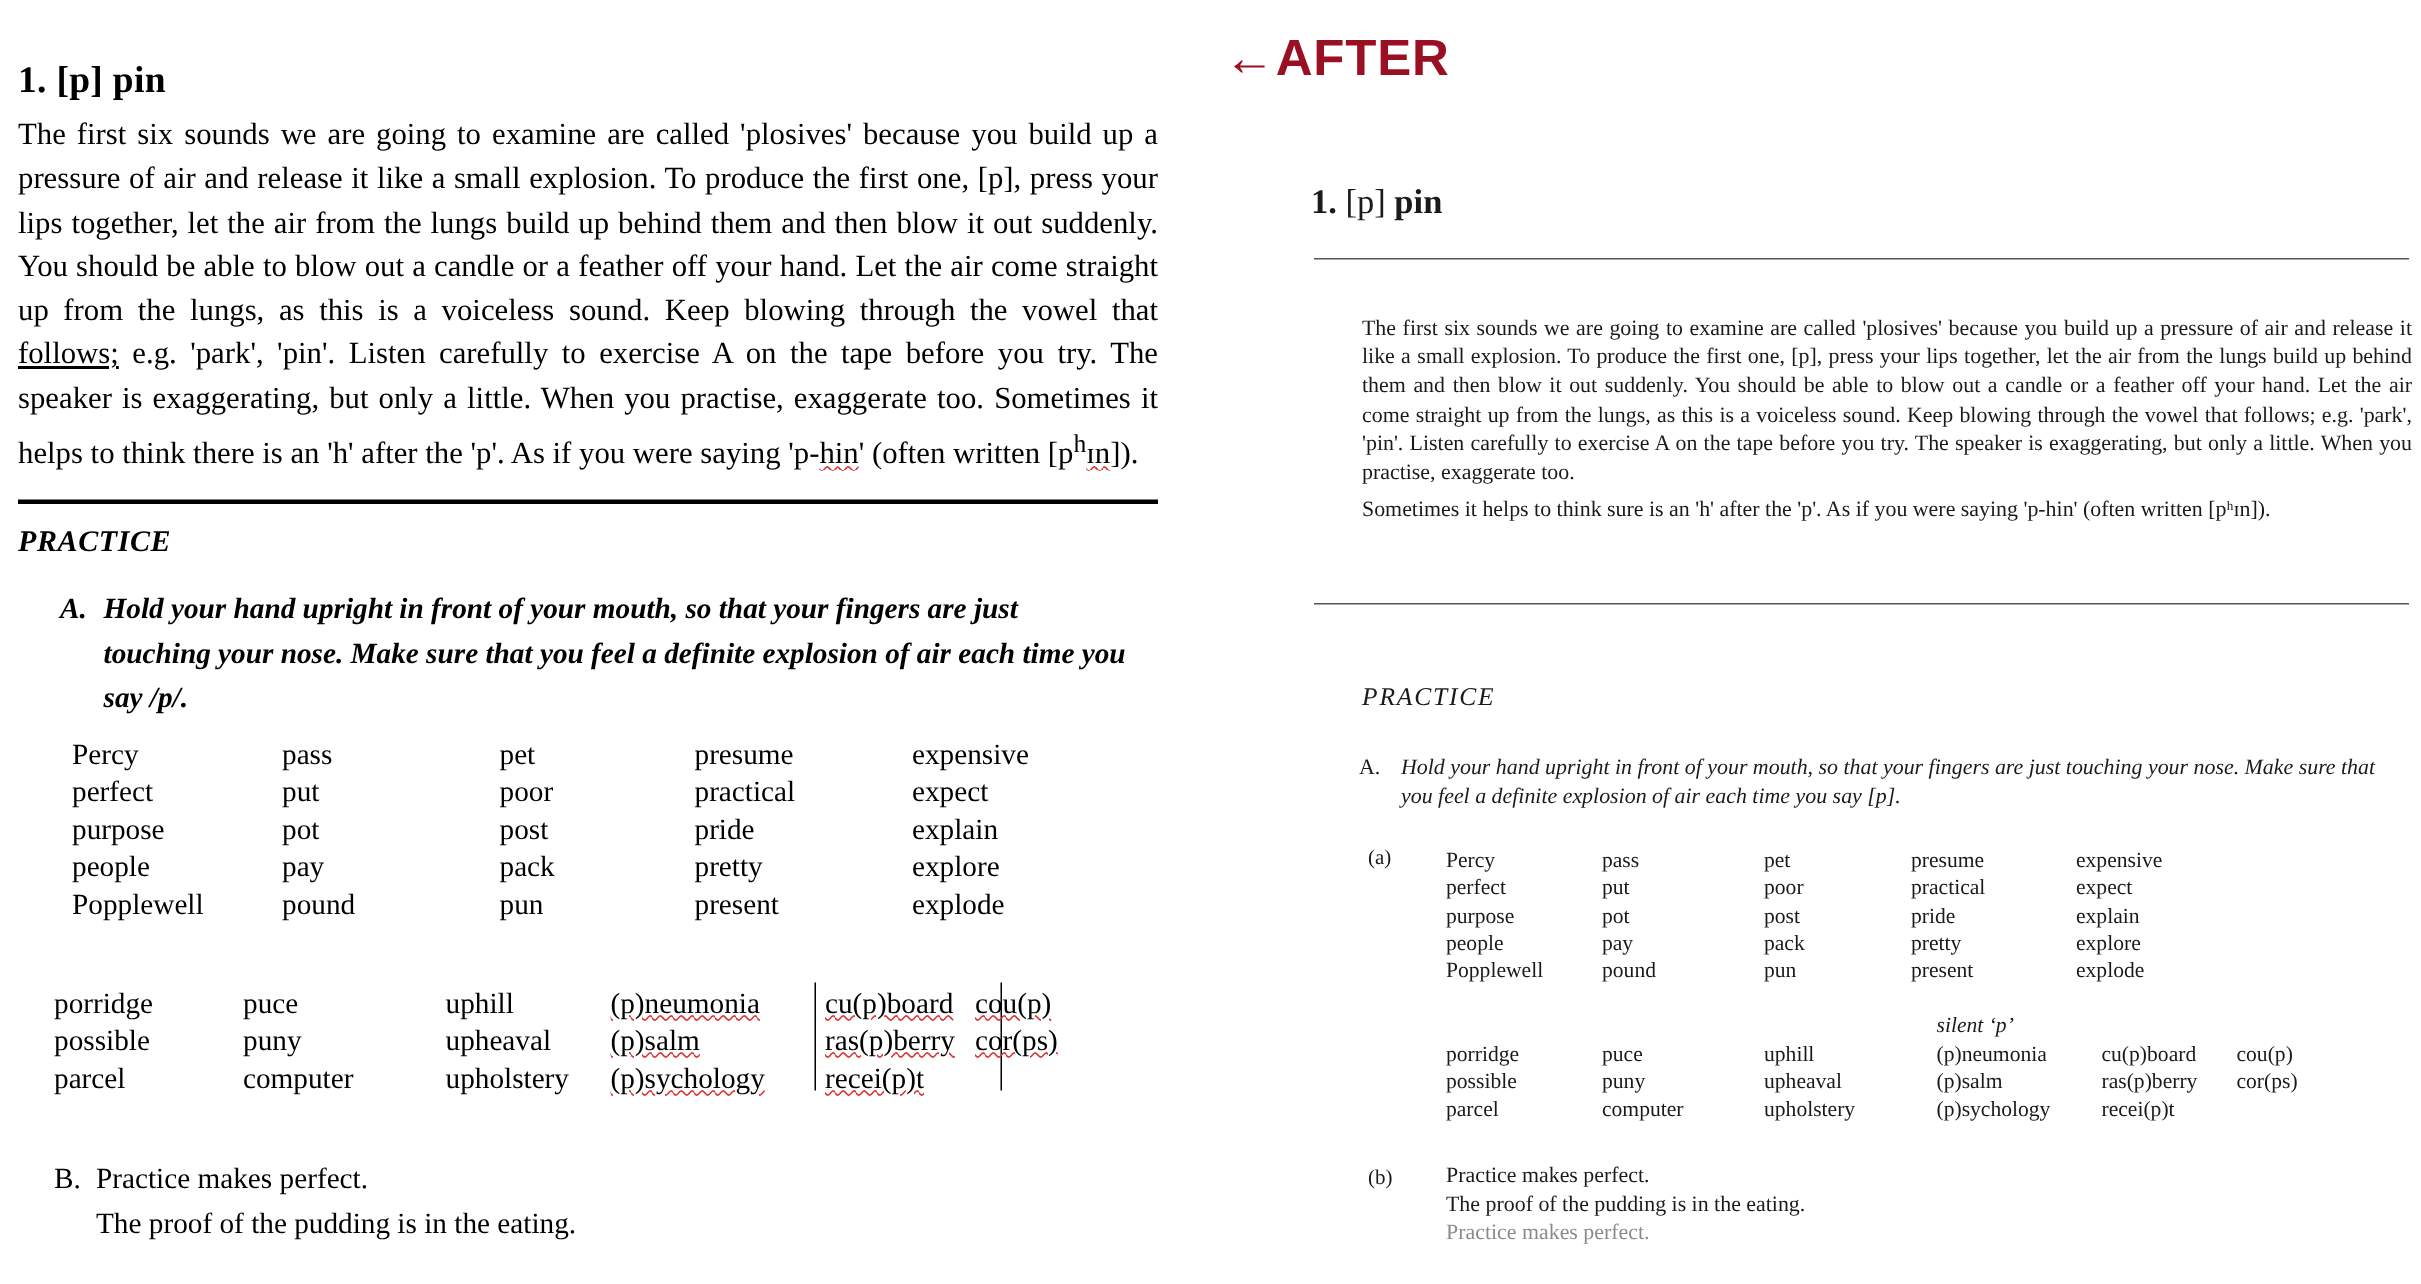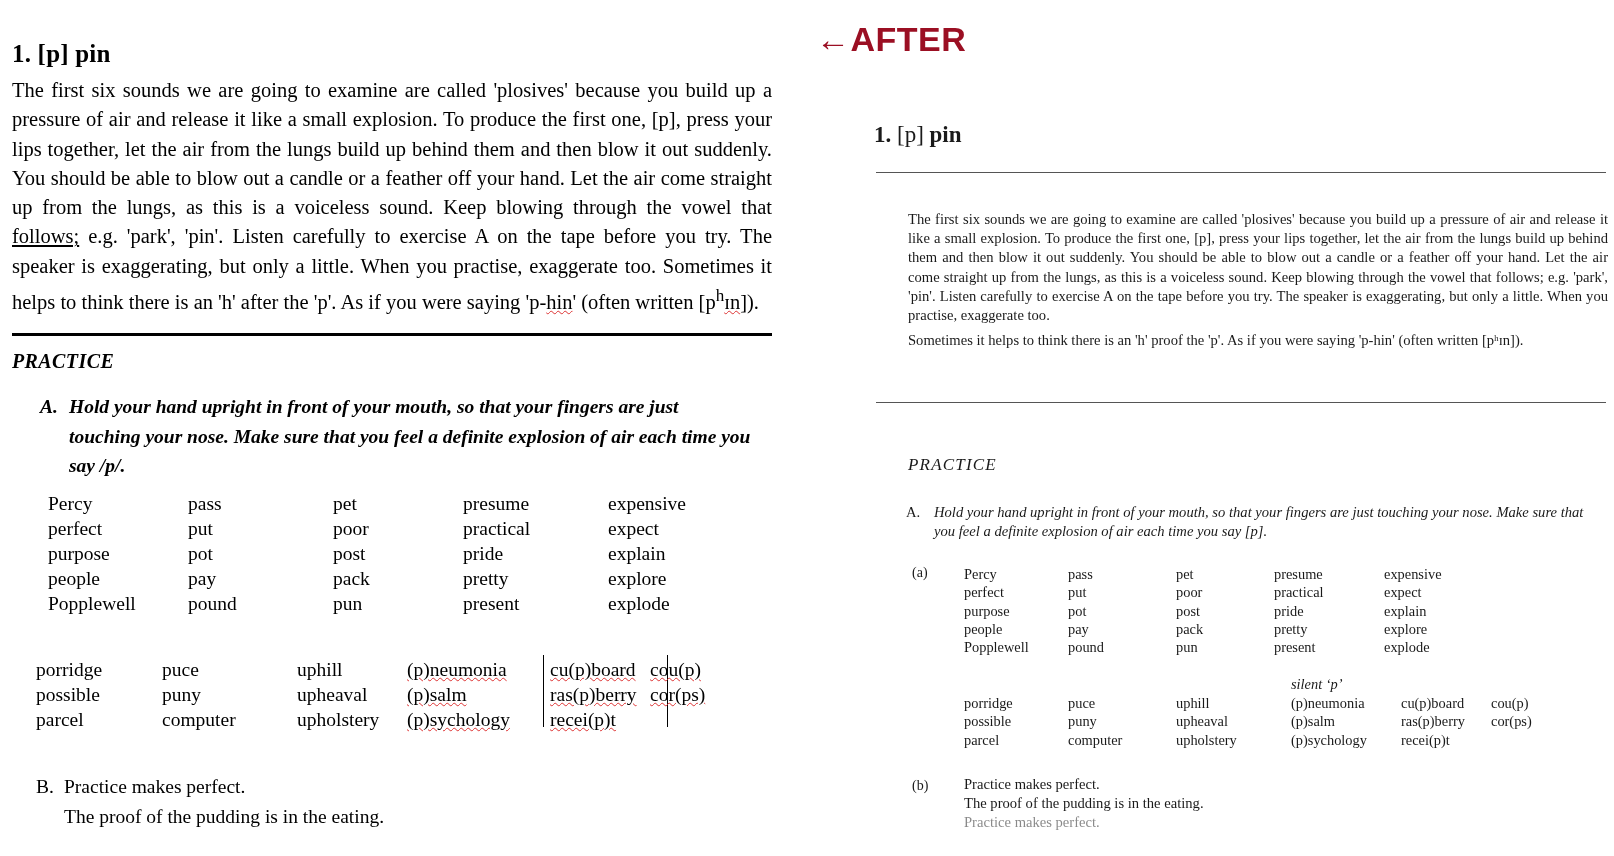--- a/index.html
+++ b/index.html
@@ -430,21 +430,21 @@
       <span class="ph">[p]</span>
       <span>pin</span>
     </div>
 
     <div id="scan-rule-1"></div>
 
     <div class="s-body">
       <p>
         <span>The first six sounds we are going to examine are called 'plosives' because you build up a pressure of air and release it like a small explosion. To produce the first one, [p], press your lips together, let the air from the lungs build up behind them and then blow it out suddenly. You should be able to blow out a candle or a feather off your hand. Let the air come straight up from the lungs, as this is a voiceless sound. Keep blowing through the vowel that follows; e.g. 'park', 'pin'. Listen carefully to exercise A on the tape before you try. The speaker is exaggerating, but only a little. When you practise, exaggerate too.</span>
       </p>
-      <p class="p2">Sometimes it helps to think there is an 'h' proof the 'p'. As if you were saying 'p-hin' (often written [pʰɪn]).</p>
+      <p class="p2">Sometimes it helps to think sure is an 'h' after the 'p'. As if you were saying 'p-hin' (often written [pʰɪn]).</p>
     </div>
 
     <div id="scan-rule-2"></div>
 
     <div class="s-practice">PRACTICE</div>
 
     <div class="s-ex-a">
       <span class="lab">A.</span>
       <span class="txt">Hold your hand upright in front of your mouth, so that your fingers are just touching your nose. Make sure that you feel a definite explosion of air each time you say [p].</span>
     </div>

